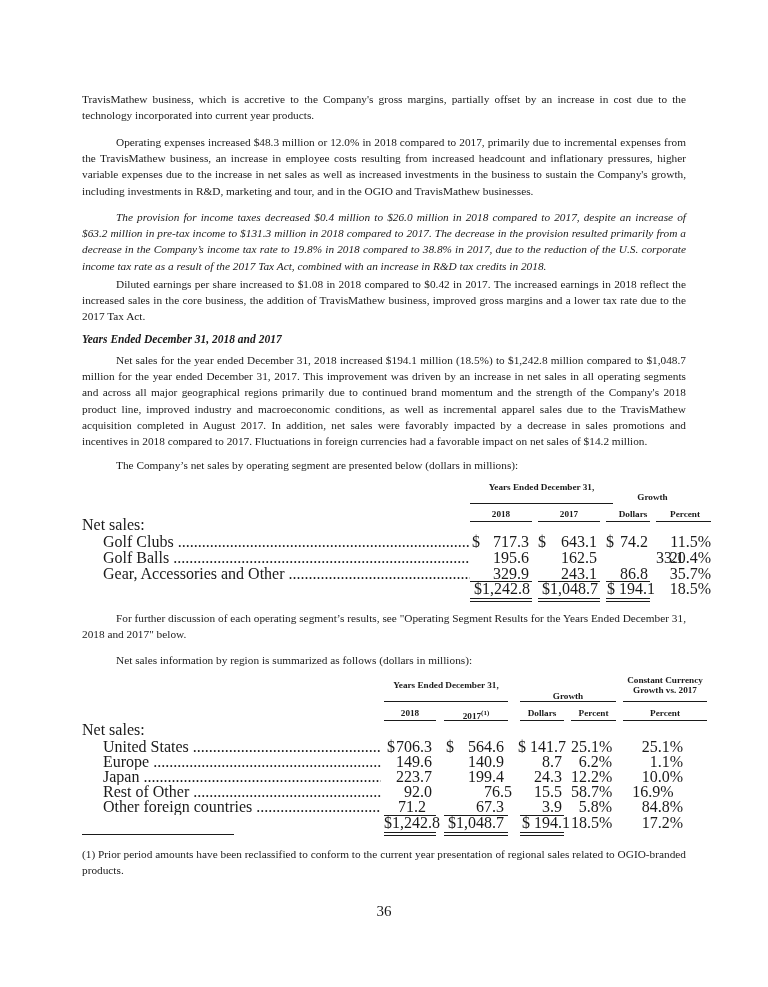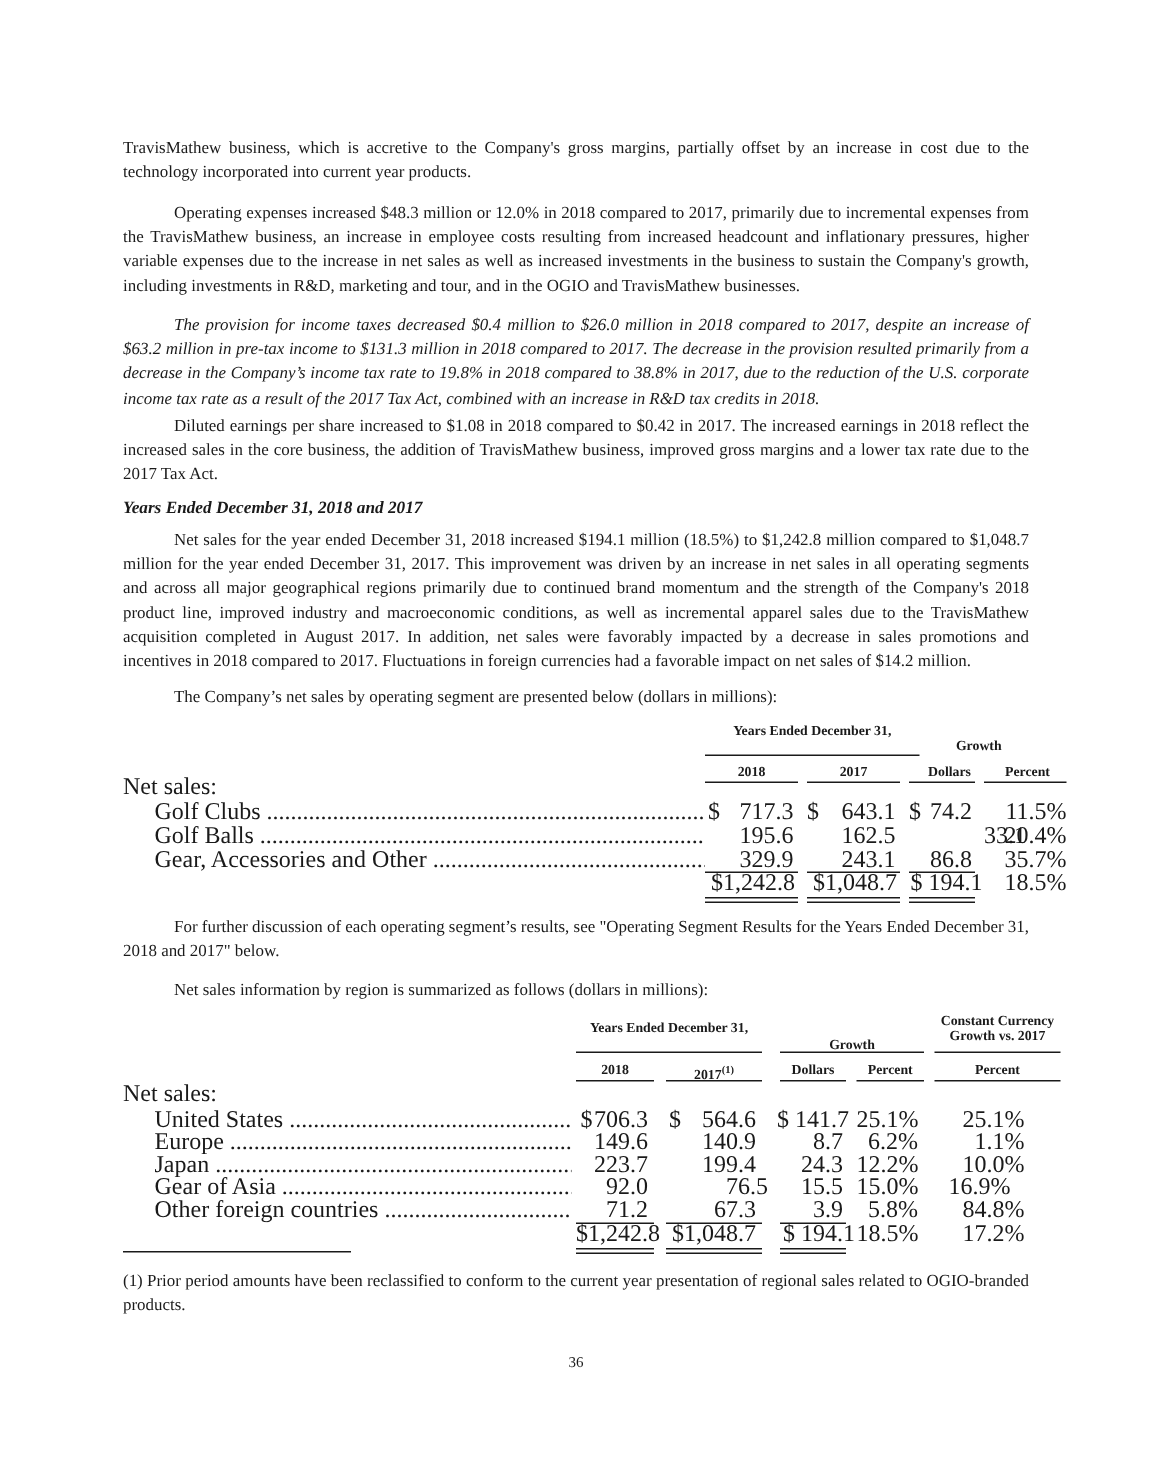--- a/index.html
+++ b/index.html
@@ -22,21 +22,21 @@
   .tbl { position: absolute; left: 0; width: 604px; font-size: 11.3px; }
   .hdr { position: absolute; font-weight: bold; font-size: 9.2px; text-align: center; line-height: 10px; }
   .rule { position: absolute; height: 0; border-top: 1.4px solid #1a1a1a; }
   .cell { position: absolute; white-space: nowrap; line-height: 16px; }
   .right { text-align: right; }
   .lbl { position: absolute; white-space: nowrap; overflow: hidden; line-height: 16px; }
   .dots::after { content: " ........................................................................................................................................................................................................"; }
   .dbl { position: absolute; height: 2px; border-top: 1px solid #1a1a1a; border-bottom: 1px solid #1a1a1a; }
   .footrule { position: absolute; top: 834px; left: 0; width: 152px; border-top: 1.2px solid #1a1a1a; }
   .footnote { position: absolute; top: 846px; left: 0; width: 604px; font-size: 11.3px; line-height: 16.2px; margin: 0; text-align: justify; }
-  .pagenum { position: absolute; top: 903px; left: 0; width: 604px; text-align: center; font-size: 10px; }
+  .pagenum { position: absolute; top: 903px; left: 0; width: 604px; text-align: center; font-size: 15px; }
   sup { font-size: 7px; vertical-align: 4px; }
 </style>
 </head>
 <body>
 
 <div class="page">
 
   <p class="para p1">TravisMathew business, which is accretive to the Company's gross margins, partially offset by an increase in cost due to the technology incorporated into current year products.</p>
   <p class="para indent p2">Operating expenses increased $48.3 million or 12.0% in 2018 compared to 2017, primarily due to incremental expenses from the TravisMathew business, an increase in employee costs resulting from increased headcount and inflationary pressures, higher variable expenses due to the increase in net sales as well as increased investments in the business to sustain the Company's growth, including investments in R&amp;D, marketing and tour, and in the OGIO and TravisMathew businesses.</p>
   <p class="para indent p3">The provision for income taxes decreased $0.4 million to $26.0 million in 2018 compared to 2017, despite an increase of $63.2 million in pre-tax income to $131.3 million in 2018 compared to 2017. The decrease in the provision resulted primarily from a decrease in the Company’s income tax rate to 19.8% in 2018 compared to 38.8% in 2017, due to the reduction of the U.S. corporate income tax rate as a result of the 2017 Tax Act, combined with an increase in R&amp;D tax credits in 2018.</p>
@@ -146,29 +146,29 @@
     <div class="cell right" style="left:489px; width:41px; top:32px;">6.2%</div>
     <div class="cell right" style="left:541px; width:60px; top:32px;">1.1%</div>
 
     <div class="lbl dots" style="left:21px; top:47px; width:278px;"><span>Japan</span></div>
     <div class="cell right" style="left:310px; width:40px; top:47px;">223.7</div>
     <div class="cell right" style="left:370px; width:52px; top:47px;">199.4</div>
     <div class="cell right" style="left:436px; width:44px; top:47px;">24.3</div>
     <div class="cell right" style="left:489px; width:41px; top:47px;">12.2%</div>
     <div class="cell right" style="left:541px; width:60px; top:47px;">10.0%</div>
 
-    <div class="lbl dots" style="left:21px; top:62px; width:278px;"><span>Gear of Asia</span></div>
+    <div class="lbl dots" style="left:21px; top:62px; width:278px;"><span>Rest of Other</span></div>
     <div class="cell right" style="left:310px; width:40px; top:62px;">92.0</div>
     <div class="cell right" style="left:378px; width:52px; top:62px;">76.5</div>
     <div class="cell right" style="left:436px; width:44px; top:62px;">15.5</div>
-    <div class="cell right" style="left:489px; width:41px; top:62px;">15.0%</div>
+    <div class="cell right" style="left:489px; width:41px; top:62px;">58.7%</div>
     <div class="cell right" style="left:541px; width:60px; top:62px;text-align:center;">16.9%</div>
 
     <div class="lbl dots" style="left:21px; top:77px; width:278px;"><span>Other foreign countries</span></div>
-    <div class="cell right" style="left:310px; width:40px; top:77px;">71.2</div>
+    <div class="cell right" style="left:310px; width:40px; top:77px;text-align:center;">71.2</div>
     <div class="cell right" style="left:370px; width:52px; top:77px;">67.3</div>
     <div class="cell right" style="left:436px; width:44px; top:77px;">3.9</div>
     <div class="cell right" style="left:489px; width:41px; top:77px;">5.8%</div>
     <div class="cell right" style="left:541px; width:60px; top:77px;">84.8%</div>
 
     <div class="rule" style="left:302px; width:52px; top:93px; border-top-width:1px;"></div>
     <div class="rule" style="left:362px; width:64px; top:93px; border-top-width:1px;"></div>
     <div class="rule" style="left:438px; width:44px; top:93px; border-top-width:1px;"></div>
 
     <div class="cell right" style="left:302px; width:50px; top:93px;">$1,242.8</div>

